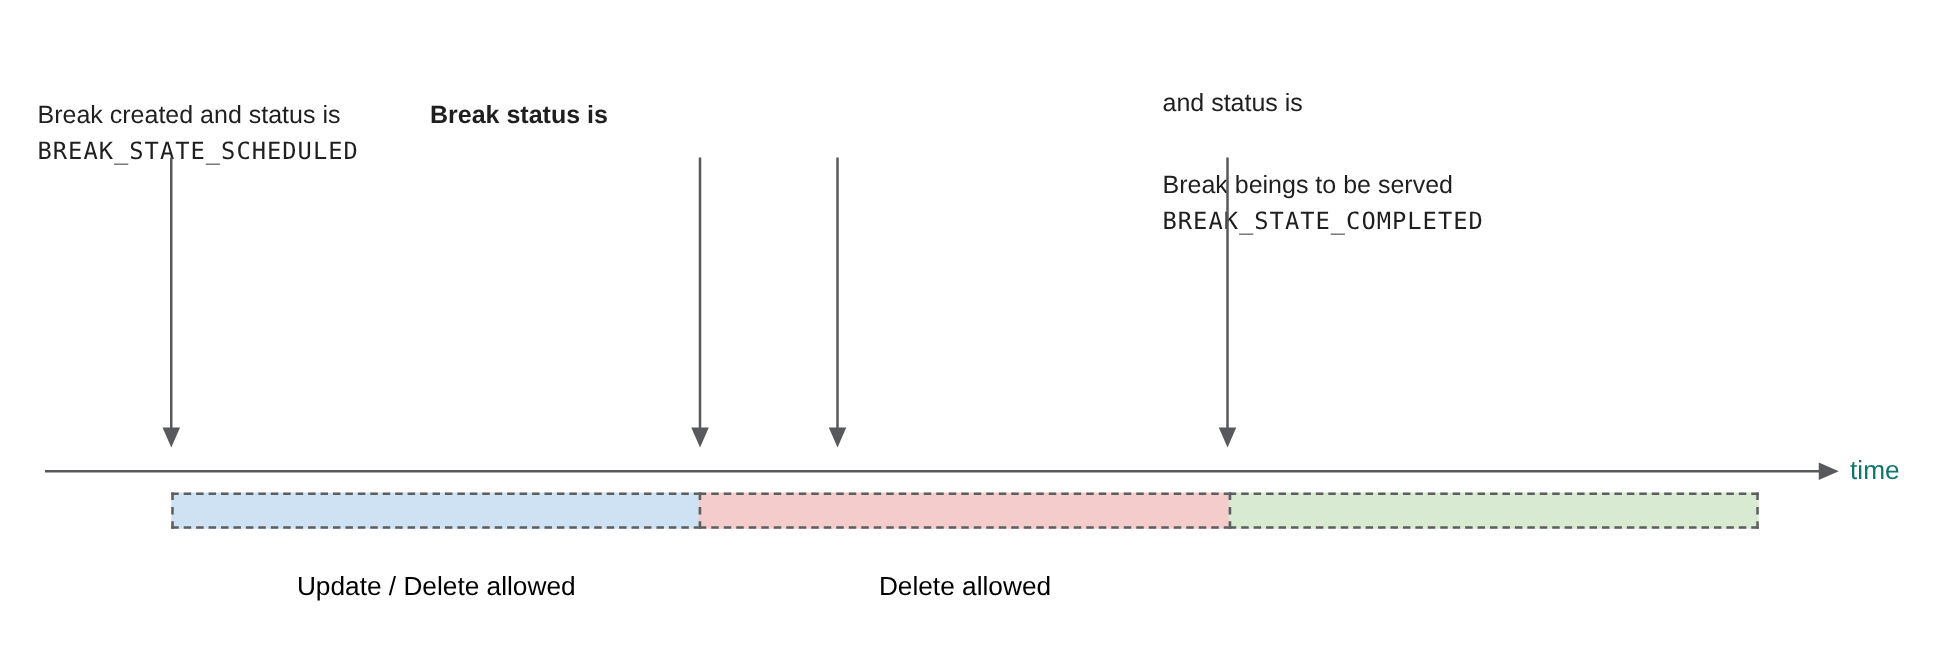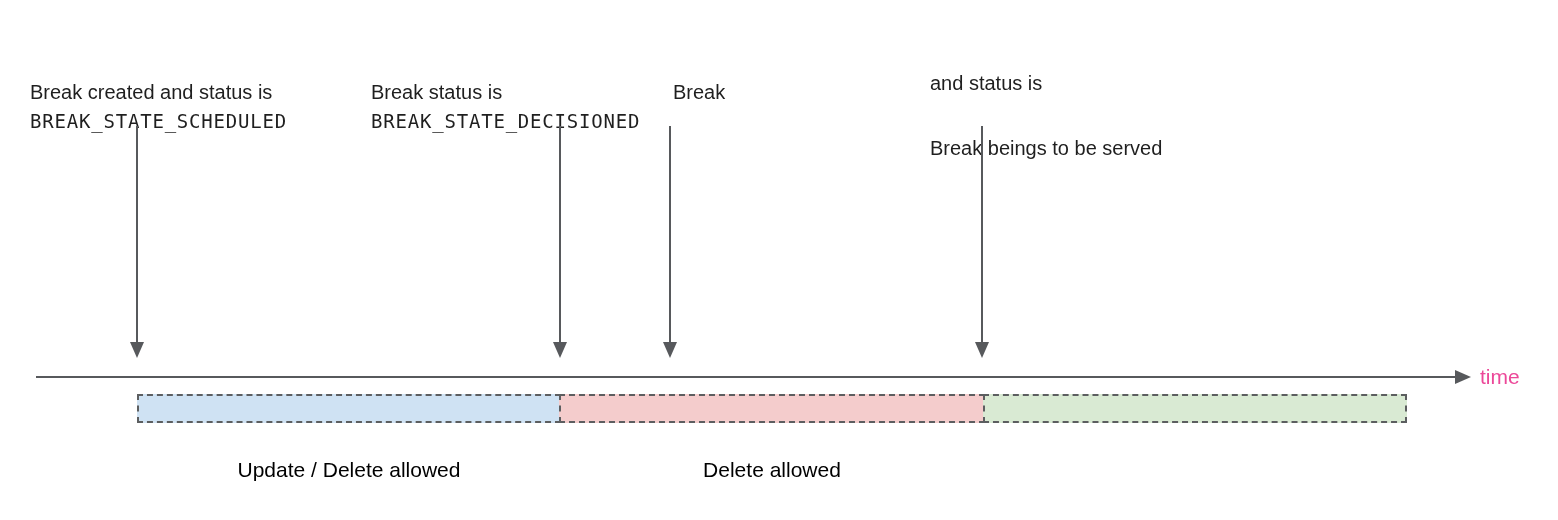--- a/index.html
+++ b/index.html
@@ -28,21 +28,21 @@
     margin-top: 36px;
   }
   .annotation .mono-line {
     font-family: "DejaVu Sans Mono", "Liberation Mono", monospace;
     font-size: 19px;
     line-height: 29px;
     letter-spacing: 0.8px;
     white-space: nowrap;
   }
   #ann-1 { left: 30px;  top: 42px; }
-  #ann-2 { left: 371px; top: 42px; }
+  #ann-2 { left: 344px; top: 42px; font-weight: bold; }
   #ann-3 { left: 673px; top: 42px; }
   #ann-4 { left: 930px; top: 33px; }
 
   
   .v-arrow { position: absolute; top: 126px; width: 14px; height: 232px; }
   .v-arrow .shaft {
     position: absolute;
     left: 6px; top: 0;
     width: 2px; height: 218px;
     background: #57595c;
@@ -72,21 +72,21 @@
     left: 1455px; top: 370px;
     width: 0; height: 0;
     border-top: 7px solid transparent;
     border-bottom: 7px solid transparent;
     border-left: 16px solid #57595c;
   }
   .timeline-label {
     position: absolute;
     left: 1480px; top: 365px;
     font-size: 21px;
-    color: #ec4899;
+    color: #0f766e;
     white-space: nowrap;
   }
 
   
   .seg {
     position: absolute;
     top: 394px;
     height: 29px;
     box-sizing: border-box;
     border: 2px dashed #5c5e60;
@@ -113,30 +113,29 @@
 
 <div class="canvas">
 
   <div class="annotation" id="ann-1">
     <div class="sans-line">Break created and status is</div>
     <div class="mono-line">BREAK_STATE_SCHEDULED</div>
   </div>
 
   <div class="annotation" id="ann-2">
     <div class="sans-line">Break status is</div>
-    <div class="mono-line">BREAK_STATE_DECISIONED</div>
   </div>
 
   <div class="annotation" id="ann-3">
-    <div class="sans-line">Break</div>
   </div>
 
   <div class="annotation" id="ann-4">
     <div class="sans-line">and status is</div>
     <div class="sans-line">Break beings to be served</div>
+    <div class="mono-line">BREAK_STATE_COMPLETED</div>
   </div>
 
   <div class="v-arrow" id="arrow-1">
     <div class="shaft"></div>
     <div class="head"></div>
   </div>
   <div class="v-arrow" id="arrow-2">
     <div class="shaft"></div>
     <div class="head"></div>
   </div>

